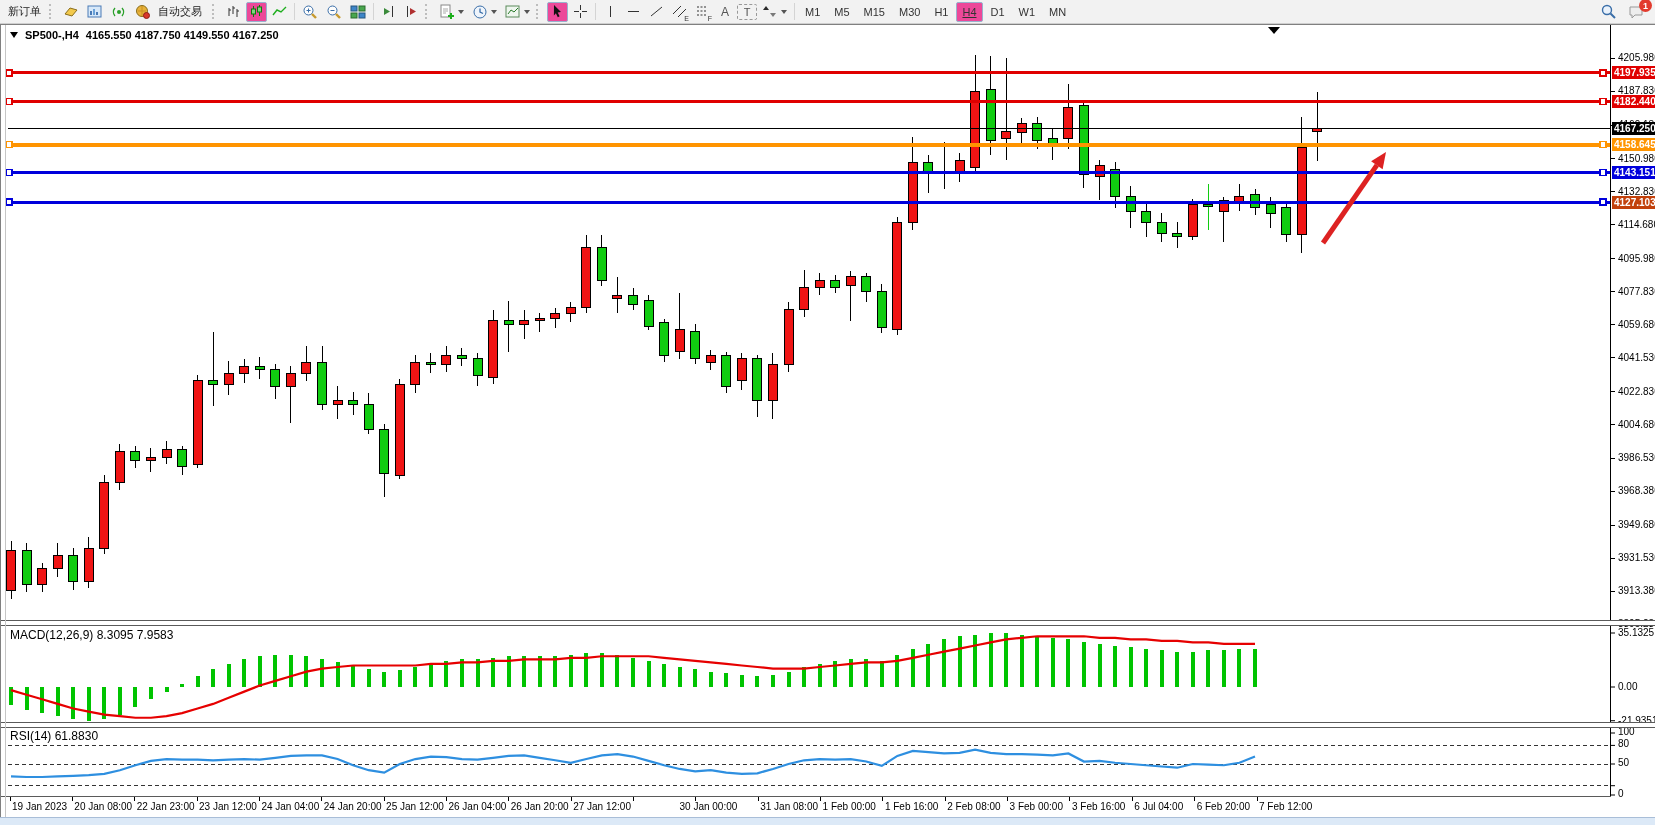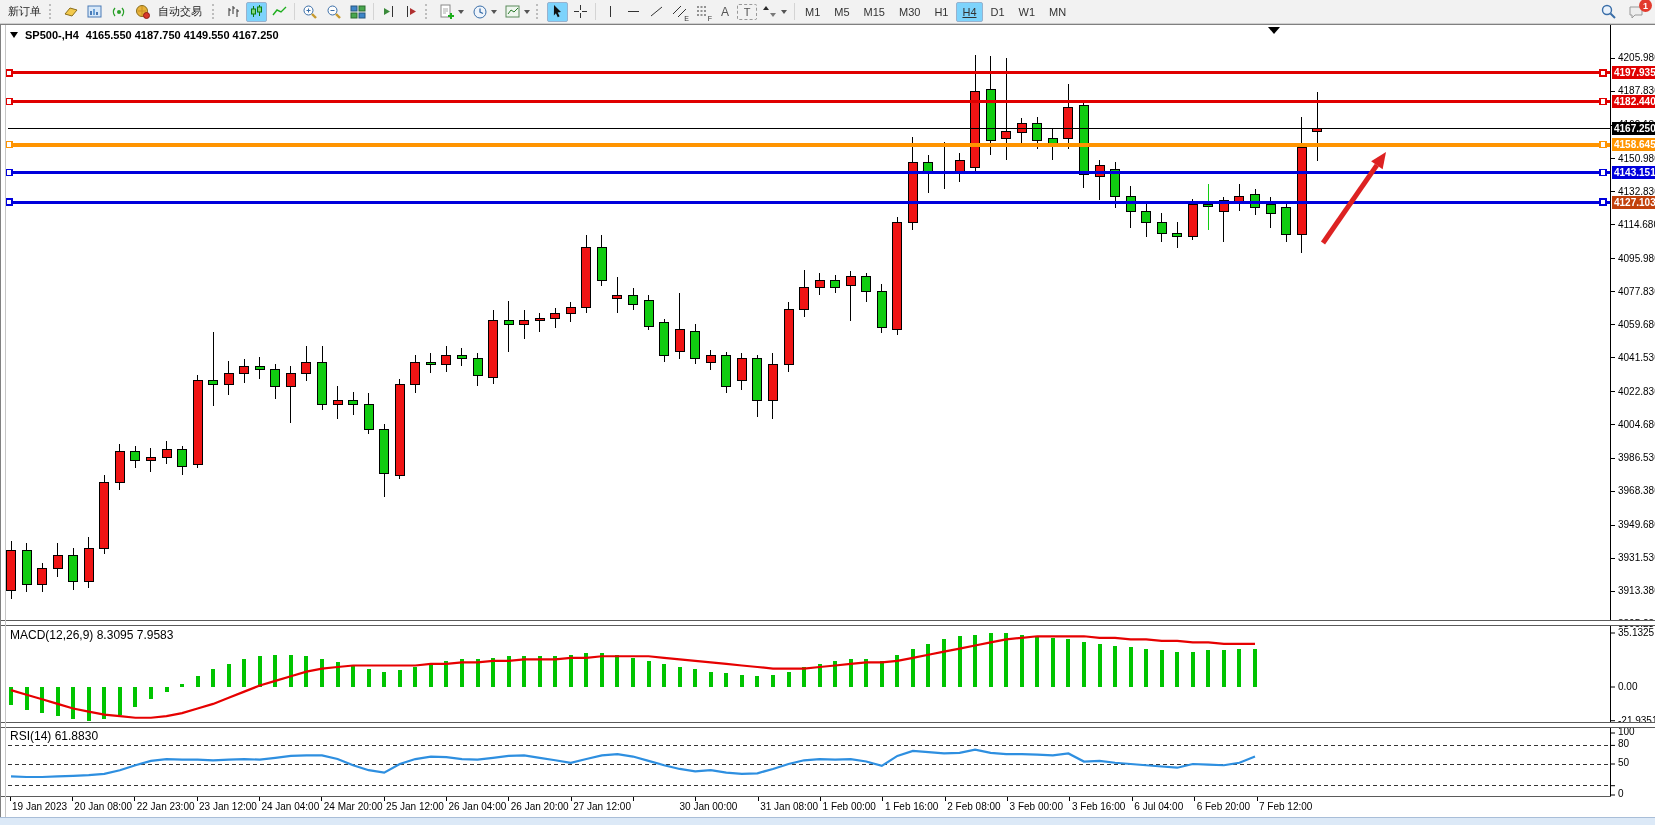--- a/index.html
+++ b/index.html
@@ -3,21 +3,21 @@
 <meta charset="utf-8">
 <style>
   html,body{margin:0;padding:0;background:#fff;}
   #app{position:relative;width:1655px;height:825px;overflow:hidden;
        font-family:"Liberation Sans","DejaVu Sans",sans-serif;background:#fff;}
   
   #toolbar{position:absolute;top:0;left:0;width:1655px;height:24px;background:#f2f2f2;
            border-bottom:1px solid #cfcfcf;display:flex;align-items:center;padding:0 2px;box-sizing:border-box;z-index:6;}
   .tbtn{height:20px;min-width:20px;display:flex;align-items:center;justify-content:center;
         border:1px solid transparent;border-radius:2px;margin:0 1px;color:#222;font-size:11px;padding:0 2px;box-sizing:border-box;}
-  .tbtn.pressed{background:#7dd3fc;border-color:#98b2ce;text-decoration:underline;}
+  .tbtn.pressed{background:#ec4899;border-color:#98b2ce;text-decoration:underline;}
   .tbtxt{padding:0 4px;white-space:nowrap;}
   .grip{width:4px;height:15px;border-left:2px dotted #bdbdbd;margin:0 4px 0 2px;}
   .vsep{width:1px;height:17px;background:#d4d4d4;margin:0 3px;}
   .caret{width:0;height:0;border-left:3px solid transparent;border-right:3px solid transparent;
          border-top:4px solid #555;margin-left:3px;}
   #tfwrap{display:flex;align-items:center;}
   .tftxt{font-size:11px;color:#333;padding:0 5px;font-weight:400;}
   #right-tools{position:absolute;right:6px;top:1px;display:flex;align-items:center;}
   #badge{position:absolute;top:-3px;right:-5px;width:13px;height:13px;border-radius:50%;background:#e23b2e;
          color:#fff;font-size:9px;font-weight:700;display:flex;align-items:center;justify-content:center;}
@@ -594,21 +594,21 @@
       <div class="lbl axlbl" style="left: 1618px; top: 726px;">100</div>
       <div class="lbl axlbl" style="left: 1618px; top: 738.4px;">80</div>
       <div class="lbl axlbl" style="left: 1618px; top: 757px;">50</div>
       <div class="lbl axlbl" style="left: 1666px; top: 778.7px;">15</div>
       <div class="lbl axlbl" style="left: 1618px; top: 788px;">0</div>
       <div class="lbl axlbl" style="left: 12px; top: 801px;">19 Jan 2023</div>
       <div class="lbl axlbl" style="left: 74.35px; top: 801px;">20 Jan 08:00</div>
       <div class="lbl axlbl" style="left: 136.7px; top: 801px;">22 Jan 23:00</div>
       <div class="lbl axlbl" style="left: 199.05px; top: 801px;">23 Jan 12:00</div>
       <div class="lbl axlbl" style="left: 261.4px; top: 801px;">24 Jan 04:00</div>
-      <div class="lbl axlbl" style="left: 323.75px; top: 801px;">24 Mar 20:00</div>
+      <div class="lbl axlbl" style="left: 323.75px; top: 801px;">24 Jan 20:00</div>
       <div class="lbl axlbl" style="left: 386.1px; top: 801px;">25 Jan 12:00</div>
       <div class="lbl axlbl" style="left: 448.45px; top: 801px;">26 Jan 04:00</div>
       <div class="lbl axlbl" style="left: 510.8px; top: 801px;">26 Jan 20:00</div>
       <div class="lbl axlbl" style="left: 573.15px; top: 801px;">27 Jan 12:00</div>
       <div class="lbl axlbl" style="left: 635.5px; top: 801px; margin-left: 44px;">30 Jan 00:00</div>
       <div class="lbl axlbl" style="left: 697.85px; top: 801px; margin-top: 16px;">30 Jan 16:00</div>
       <div class="lbl axlbl" style="left: 760.2px; top: 801px;">31 Jan 08:00</div>
       <div class="lbl axlbl" style="left: 822.55px; top: 801px;">1 Feb 00:00</div>
       <div class="lbl axlbl" style="left: 884.9px; top: 801px;">1 Feb 16:00</div>
       <div class="lbl axlbl" style="left: 947.25px; top: 801px;">2 Feb 08:00</div>

